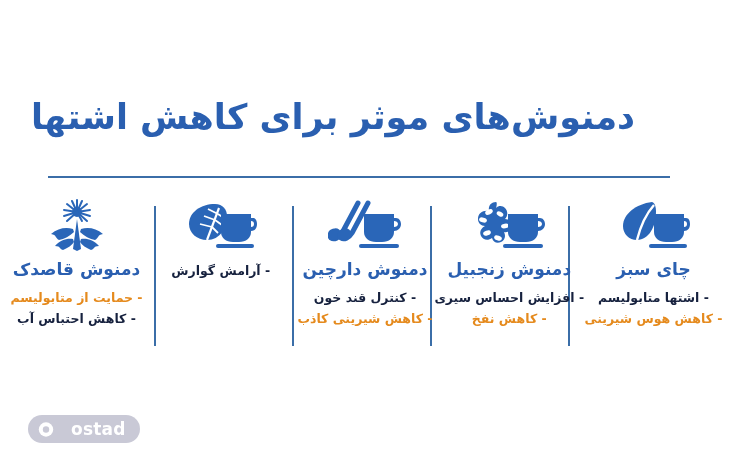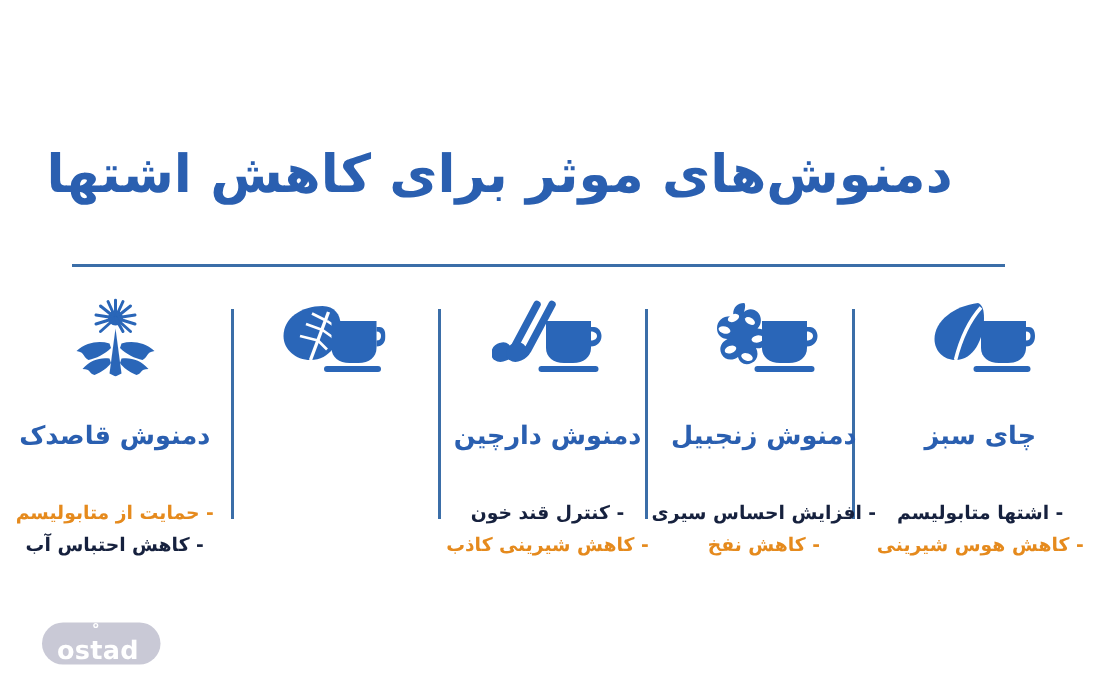--- a/index.html
+++ b/index.html
@@ -59,21 +59,20 @@
     align-items: flex-start;
     justify-content: space-between;
   }
   .col {
     position: relative;
     width: 133px;
     display: flex;
     flex-direction: column;
     align-items: center;
     text-align: center;
-    gap: 22px;
   }
   .icon-box {
     height: 58px;
     display: flex;
     align-items: center;
     justify-content: center;
   }
   .icon-box svg { display: block; }
   .col-title {
     margin-top: 4px;
@@ -114,21 +113,20 @@
   
   .logo {
     position: absolute;
     left: 28px;
     top: 415px;
     height: 28px;
     padding: 0 14px 0 10px;
     border-radius: 14px;
     background: #c9c9d6;
     display: flex;
-    flex-direction: column;
     align-items: center;
     gap: 7px;
     direction: ltr;
   }
   .logo-mark { display: block; }
   .logo-text {
     font-family: "DejaVu Sans", "Liberation Sans", sans-serif;
     font-size: 17px;
     font-weight: bold;
     color: #ffffff;
@@ -202,20 +200,21 @@
                 <path d="M30 20 L37 25"></path>
                 <path d="M33 14 L39 18"></path>
             </g>
             <path d="M36 14 L36 32 C36 38 41 42 48 42 L54 42 C61 42 66 38 66 32 L66 14 Z"></path>
             <path d="M66 18 L68 18 C71 18 72 21 72 24 C72 28 70 31 66 31 L66 27 C68 27 69 26 69 24 C69 22 68 21 66 21 Z"></path>
             <rect x="31" y="44" width="38" height="4" rx="2"></rect>
           </g>
         </svg>
       </div>
       <div class="bullets">
+        <div class="bullet dark">- آرامش گوارش</div>
       </div>
     </div>
 
     <div class="col">
       <div class="icon-box">
         <svg width="74" height="50" viewBox="0 0 74 50" fill="#2a66b8" aria-hidden="true">
           <g>
             <path d="M30 3 L14 33 C11 38 6 40 3 38 C1 36 2 32 6 31 C9 30 11 32 10 34 C9 36 6 35 6 33" fill="none" stroke="#2a66b8" stroke-width="5" stroke-linecap="round" stroke-linejoin="round"></path>
             <path d="M40 3 L24 33 C21 38 16 40 13 38 C11 36 12 32 16 31 C19 30 21 32 20 34 C19 36 16 35 16 33" fill="none" stroke="#2a66b8" stroke-width="5" stroke-linecap="round" stroke-linejoin="round"></path>
             <path d="M36 14 L36 32 C36 38 41 42 48 42 L54 42 C61 42 66 38 66 32 L66 14 Z"></path>

